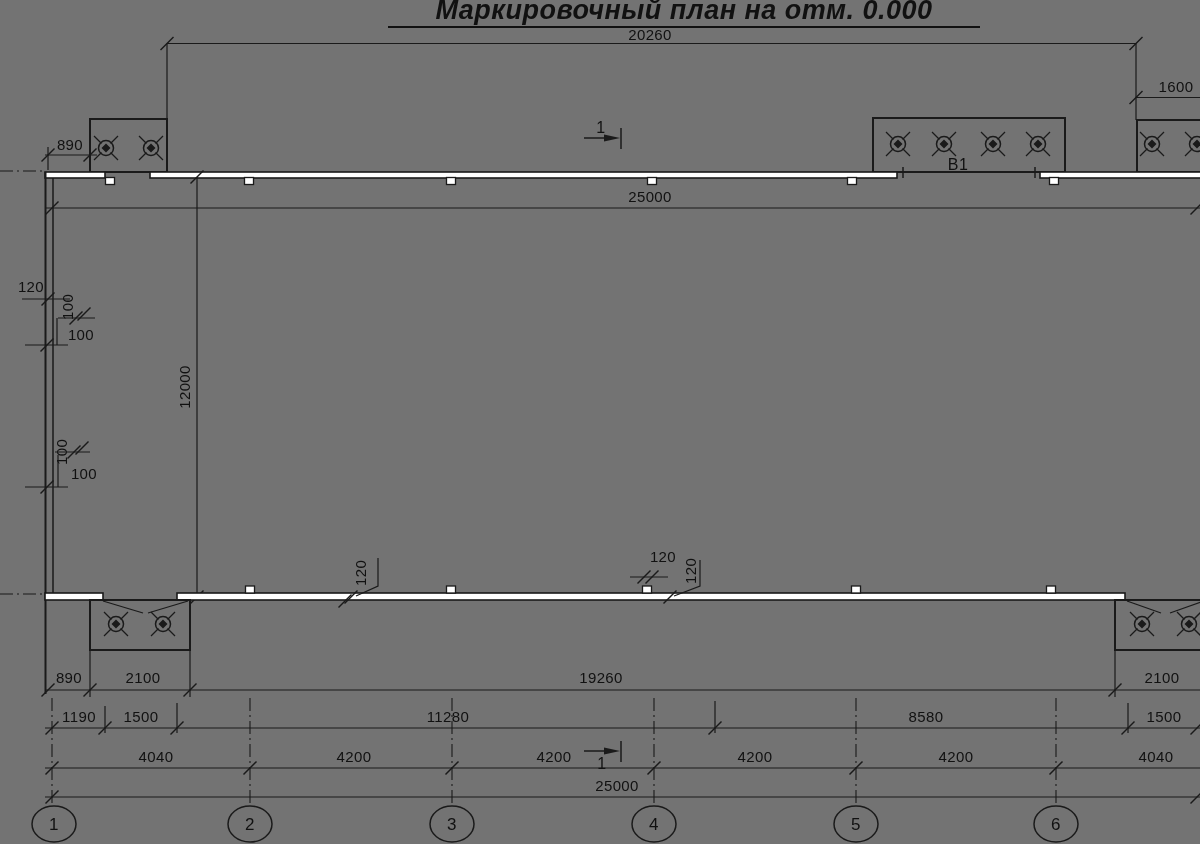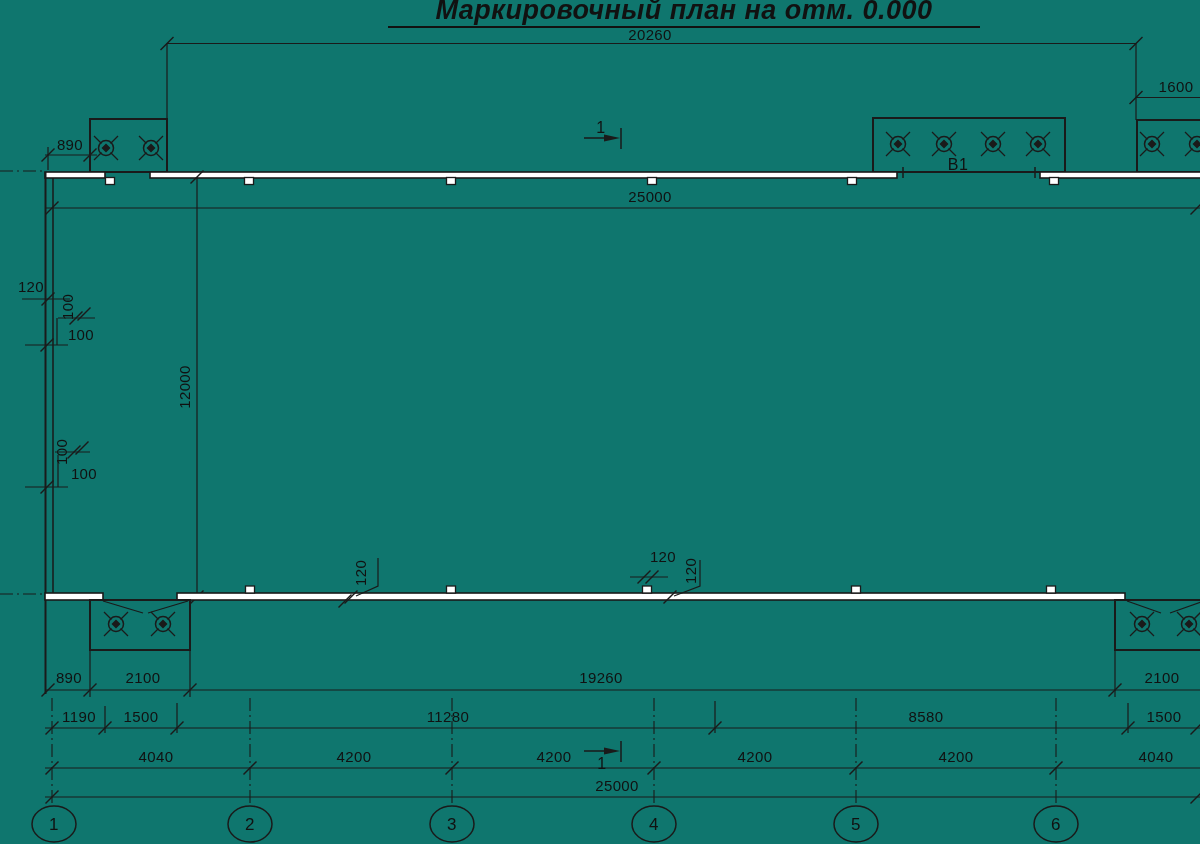--- a/index.html
+++ b/index.html
@@ -1,16 +1,16 @@
 <!DOCTYPE html>
 <html><head>
 <meta charset="utf-8">
 <style>
   html,body{margin:0;padding:0;background:#fff;}
-  .canvas{position:relative;width:1200px;height:844px;background:#0f766e;overflow:hidden;
+  .canvas{position:relative;width:1200px;height:844px;background:#737373;overflow:hidden;
           font-family:"Liberation Sans","DejaVu Sans",sans-serif;}
   .title{position:absolute;left:388px;top:-5px;width:592px;text-align:center;
          font-style:italic;font-weight:bold;font-size:27px;color:#111;
          border-bottom:2.5px solid #111;padding-bottom:0;letter-spacing:.5px;white-space:nowrap;}
   svg{position:absolute;left:0;top:0;}
   svg text{font-family:"Liberation Sans","DejaVu Sans",sans-serif;font-size:15px;fill:#111;letter-spacing:.4px;}
   .t16{font-size:16px;} .t17{font-size:17px;}
   .s{stroke:#1a1a1a;fill:none;stroke-width:1.2;}
   .s15{stroke:#1a1a1a;fill:none;stroke-width:1.5;}
   .s2{stroke:#1a1a1a;fill:none;stroke-width:2;}

